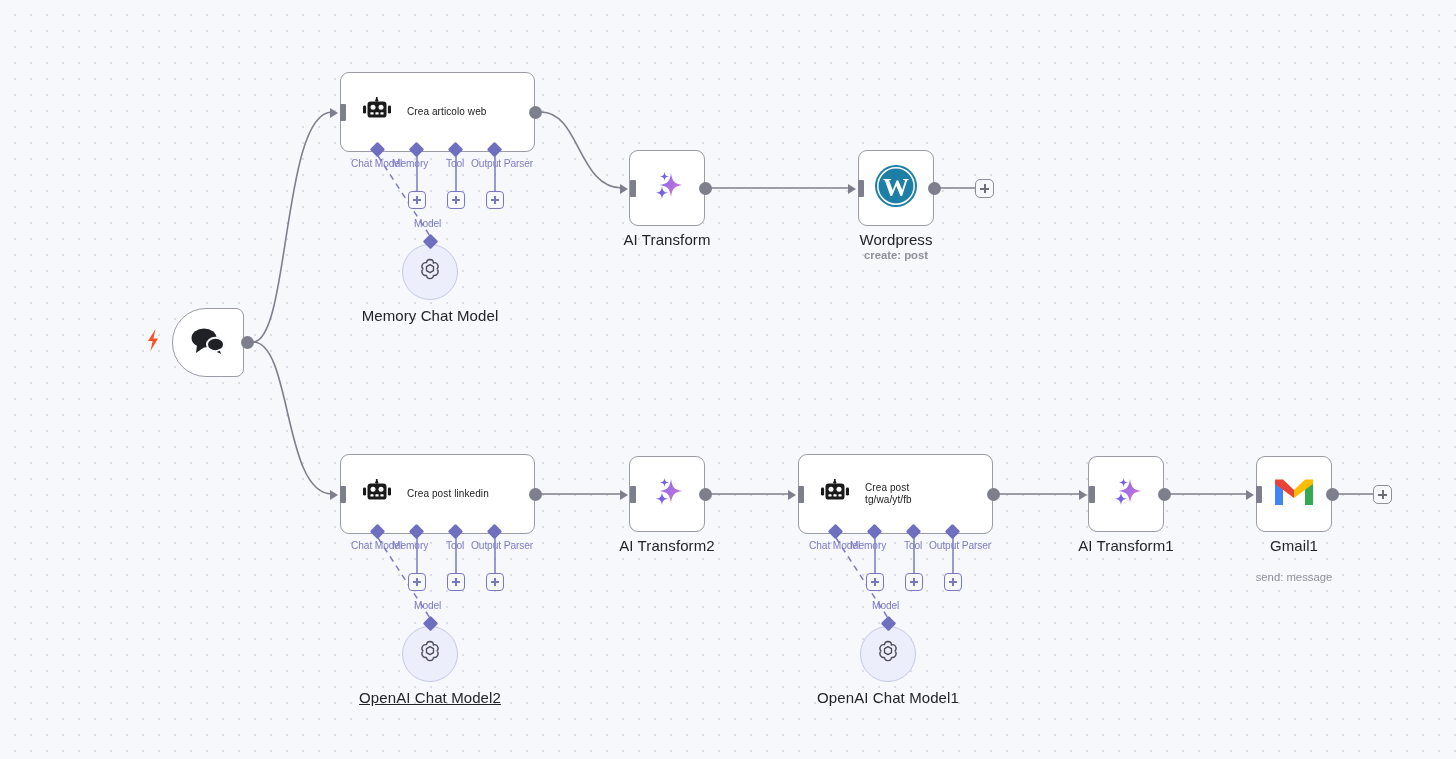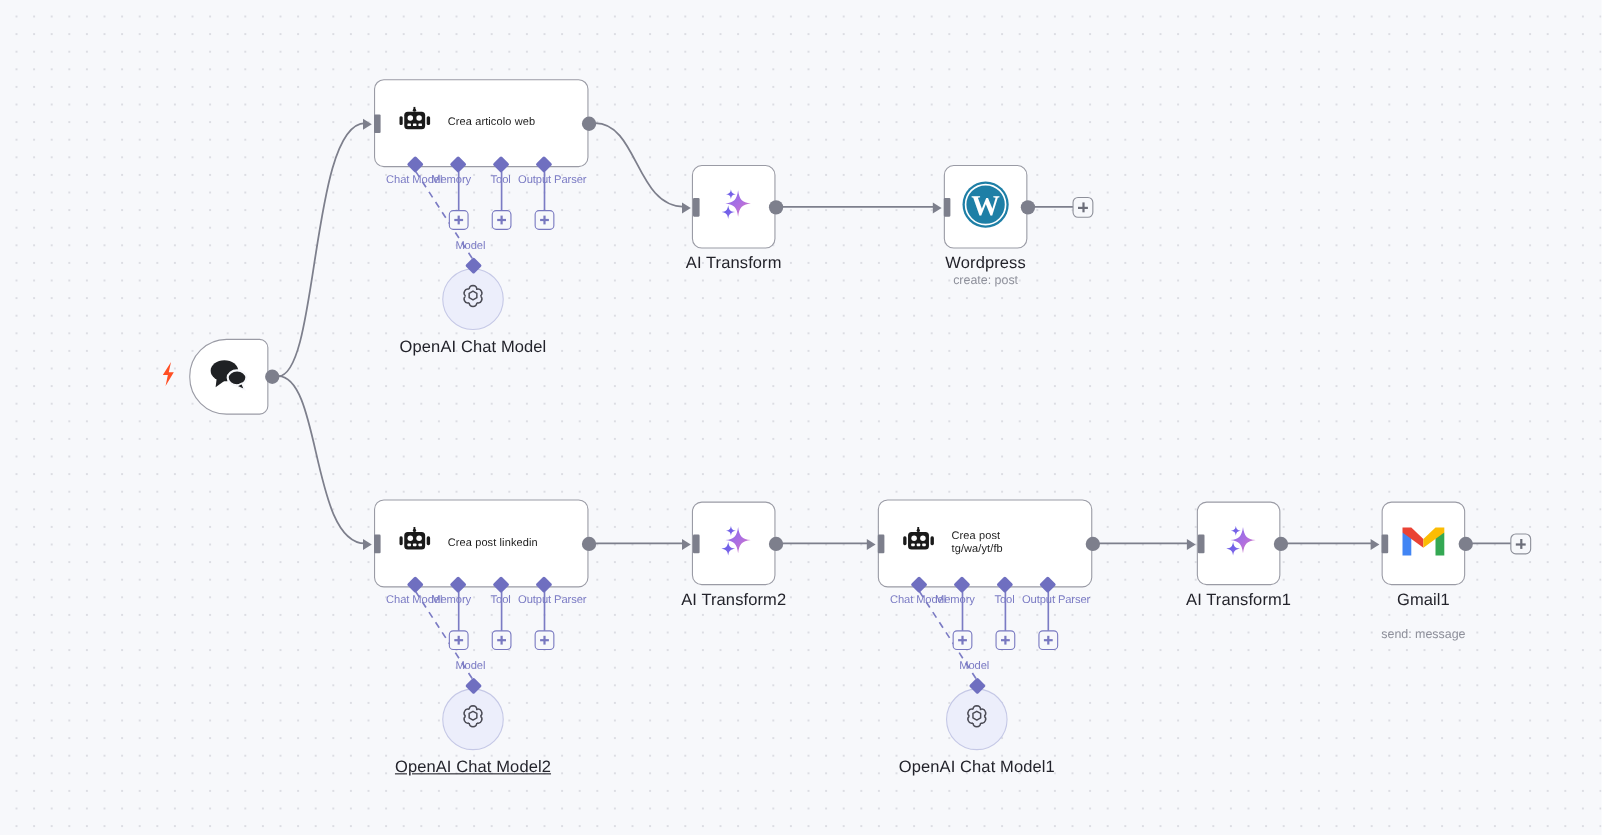--- a/index.html
+++ b/index.html
@@ -264,21 +264,21 @@
         <path fill="none" stroke="#4b4b55" stroke-width="1.15" stroke-linejoin="round" d="M12 3.0 A3.0 3.0 0 0 1 14.95 5.9 L14.95 6.6 M12 3.0 A3.0 3.0 0 0 0 9.05 5.9
              M9.05 5.9 A3.0 3.0 0 0 0 5.35 7.6 A3.0 3.0 0 0 0 6.2 11.2
              M6.2 11.2 A3.0 3.0 0 0 0 5.35 14.8 A3.0 3.0 0 0 0 9.05 16.5
              M9.05 16.5 A3.0 3.0 0 0 0 12 19.4 A3.0 3.0 0 0 0 14.95 16.5
              M14.95 16.5 A3.0 3.0 0 0 0 18.65 14.8 A3.0 3.0 0 0 0 17.8 11.2
              M17.8 11.2 A3.0 3.0 0 0 0 18.65 7.6 A3.0 3.0 0 0 0 14.95 5.9"></path>
         <path fill="none" stroke="#4b4b55" stroke-width="1.15" stroke-linejoin="round" d="M9.0 9.1 L12 7.4 L15.0 9.1 L15.0 12.5 L12 14.2 L9.0 12.5 Z"></path>
       </svg>
     </span>
   </div>
-  <div class="caption" style="left:340px; top:307px; width:180px;">OpenAI Chat Model</div>
+  <div class="caption" style="left:340px; top:307px; width:180px;">Memory Chat Model</div>
 
   <div class="in-port" style="left:620px; top:180px;">
     <span class="arrow"></span>
       <span class="bar"></span>
   </div>
   <div class="node square" style="left:629px; top:150px; width:76px; height:76px;">
     <span>
       <svg width="44" height="44" viewBox="0 0 44 44">
         <path d="M26 9 C27.2 17.6 29.4 19.8 37.6 21 C29.4 22.2 27.2 24.4 26 33 C24.8 24.4 22.6 22.2 14.4 21 C22.6 19.8 24.8 17.6 26 9 Z" fill="url(#spark-grad)"></path>
         <path d="M17 22.5 C17.7 27 18.8 28.1 23.2 28.8 C18.8 29.5 17.7 30.6 17 35 C16.3 30.6 15.2 29.5 10.8 28.8 C15.2 28.1 16.3 27 17 22.5 Z" fill="url(#spark-grad2)"></path>
@@ -298,21 +298,21 @@
       <svg width="46" height="46" viewBox="0 0 46 46">
         <circle cx="23" cy="23" r="21" fill="#1e7fa6"></circle>
         <circle cx="23" cy="23" r="18.2" fill="none" stroke="#ffffff" stroke-width="1.5"></circle>
         <text x="23" y="32.5" font-family="Liberation Serif, serif" font-size="26" font-weight="bold" fill="#ffffff" text-anchor="middle">W</text>
       </svg>
     </span>
   </div>
   <div class="out-dot" style="left:928px; top:182px;"></div>
   <div class="endplus" style="left:975px; top:179px;"></div>
   <div class="caption" style="left:806px; top:231px; width:180px;">Wordpress</div>
-  <div class="subcaption" style="left:806px; top:249px; width:180px;">create: post</div>
+  <div class="subcaption" style="left:806px; top:249px; width:180px;font-weight:bold;">create: post</div>
 
   <div class="in-port" style="left:330px; top:486px;">
     <span class="arrow"></span>
       <span class="bar"></span>
   </div>
   <div class="node agent" style="left:340px; top:454px; width:195px; height:80px;">
     <span>
       <svg width="30" height="26" viewBox="0 0 30 26">
         <rect x="12.9" y="0" width="1.7" height="4" fill="#1a1a1a"></rect>
         <circle cx="13.8" cy="3.2" r="1.5" fill="#1a1a1a"></circle>

